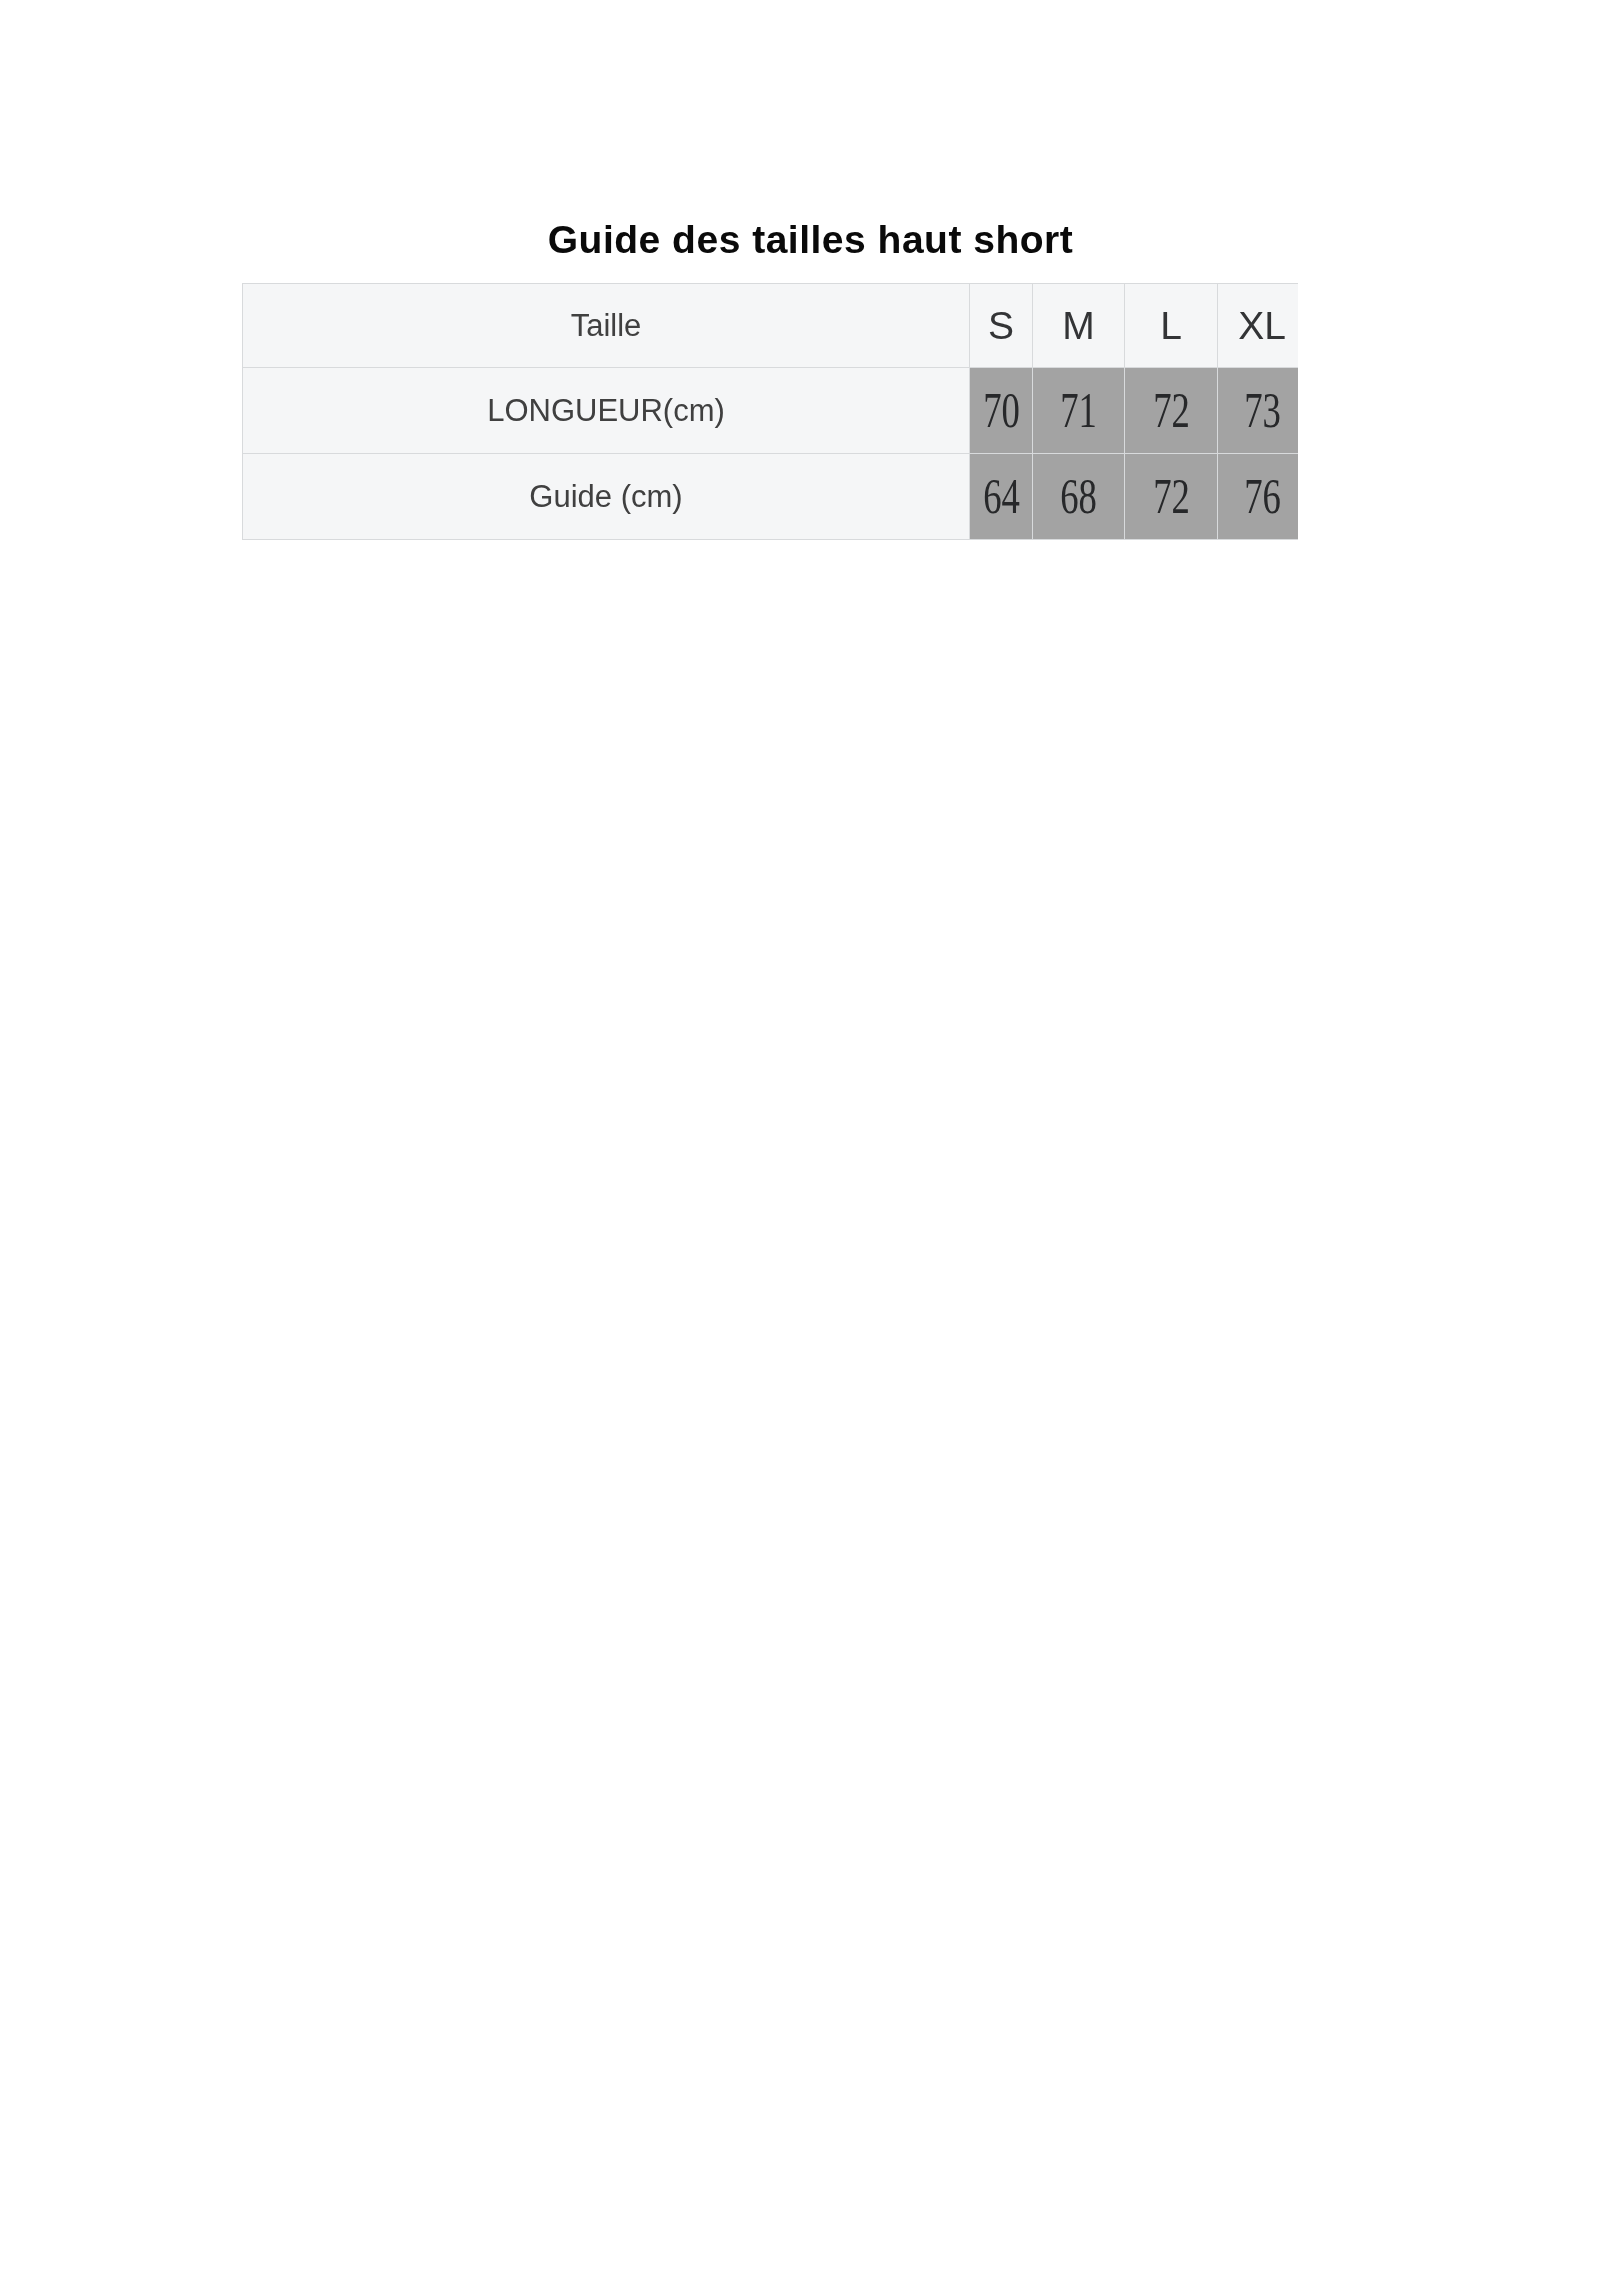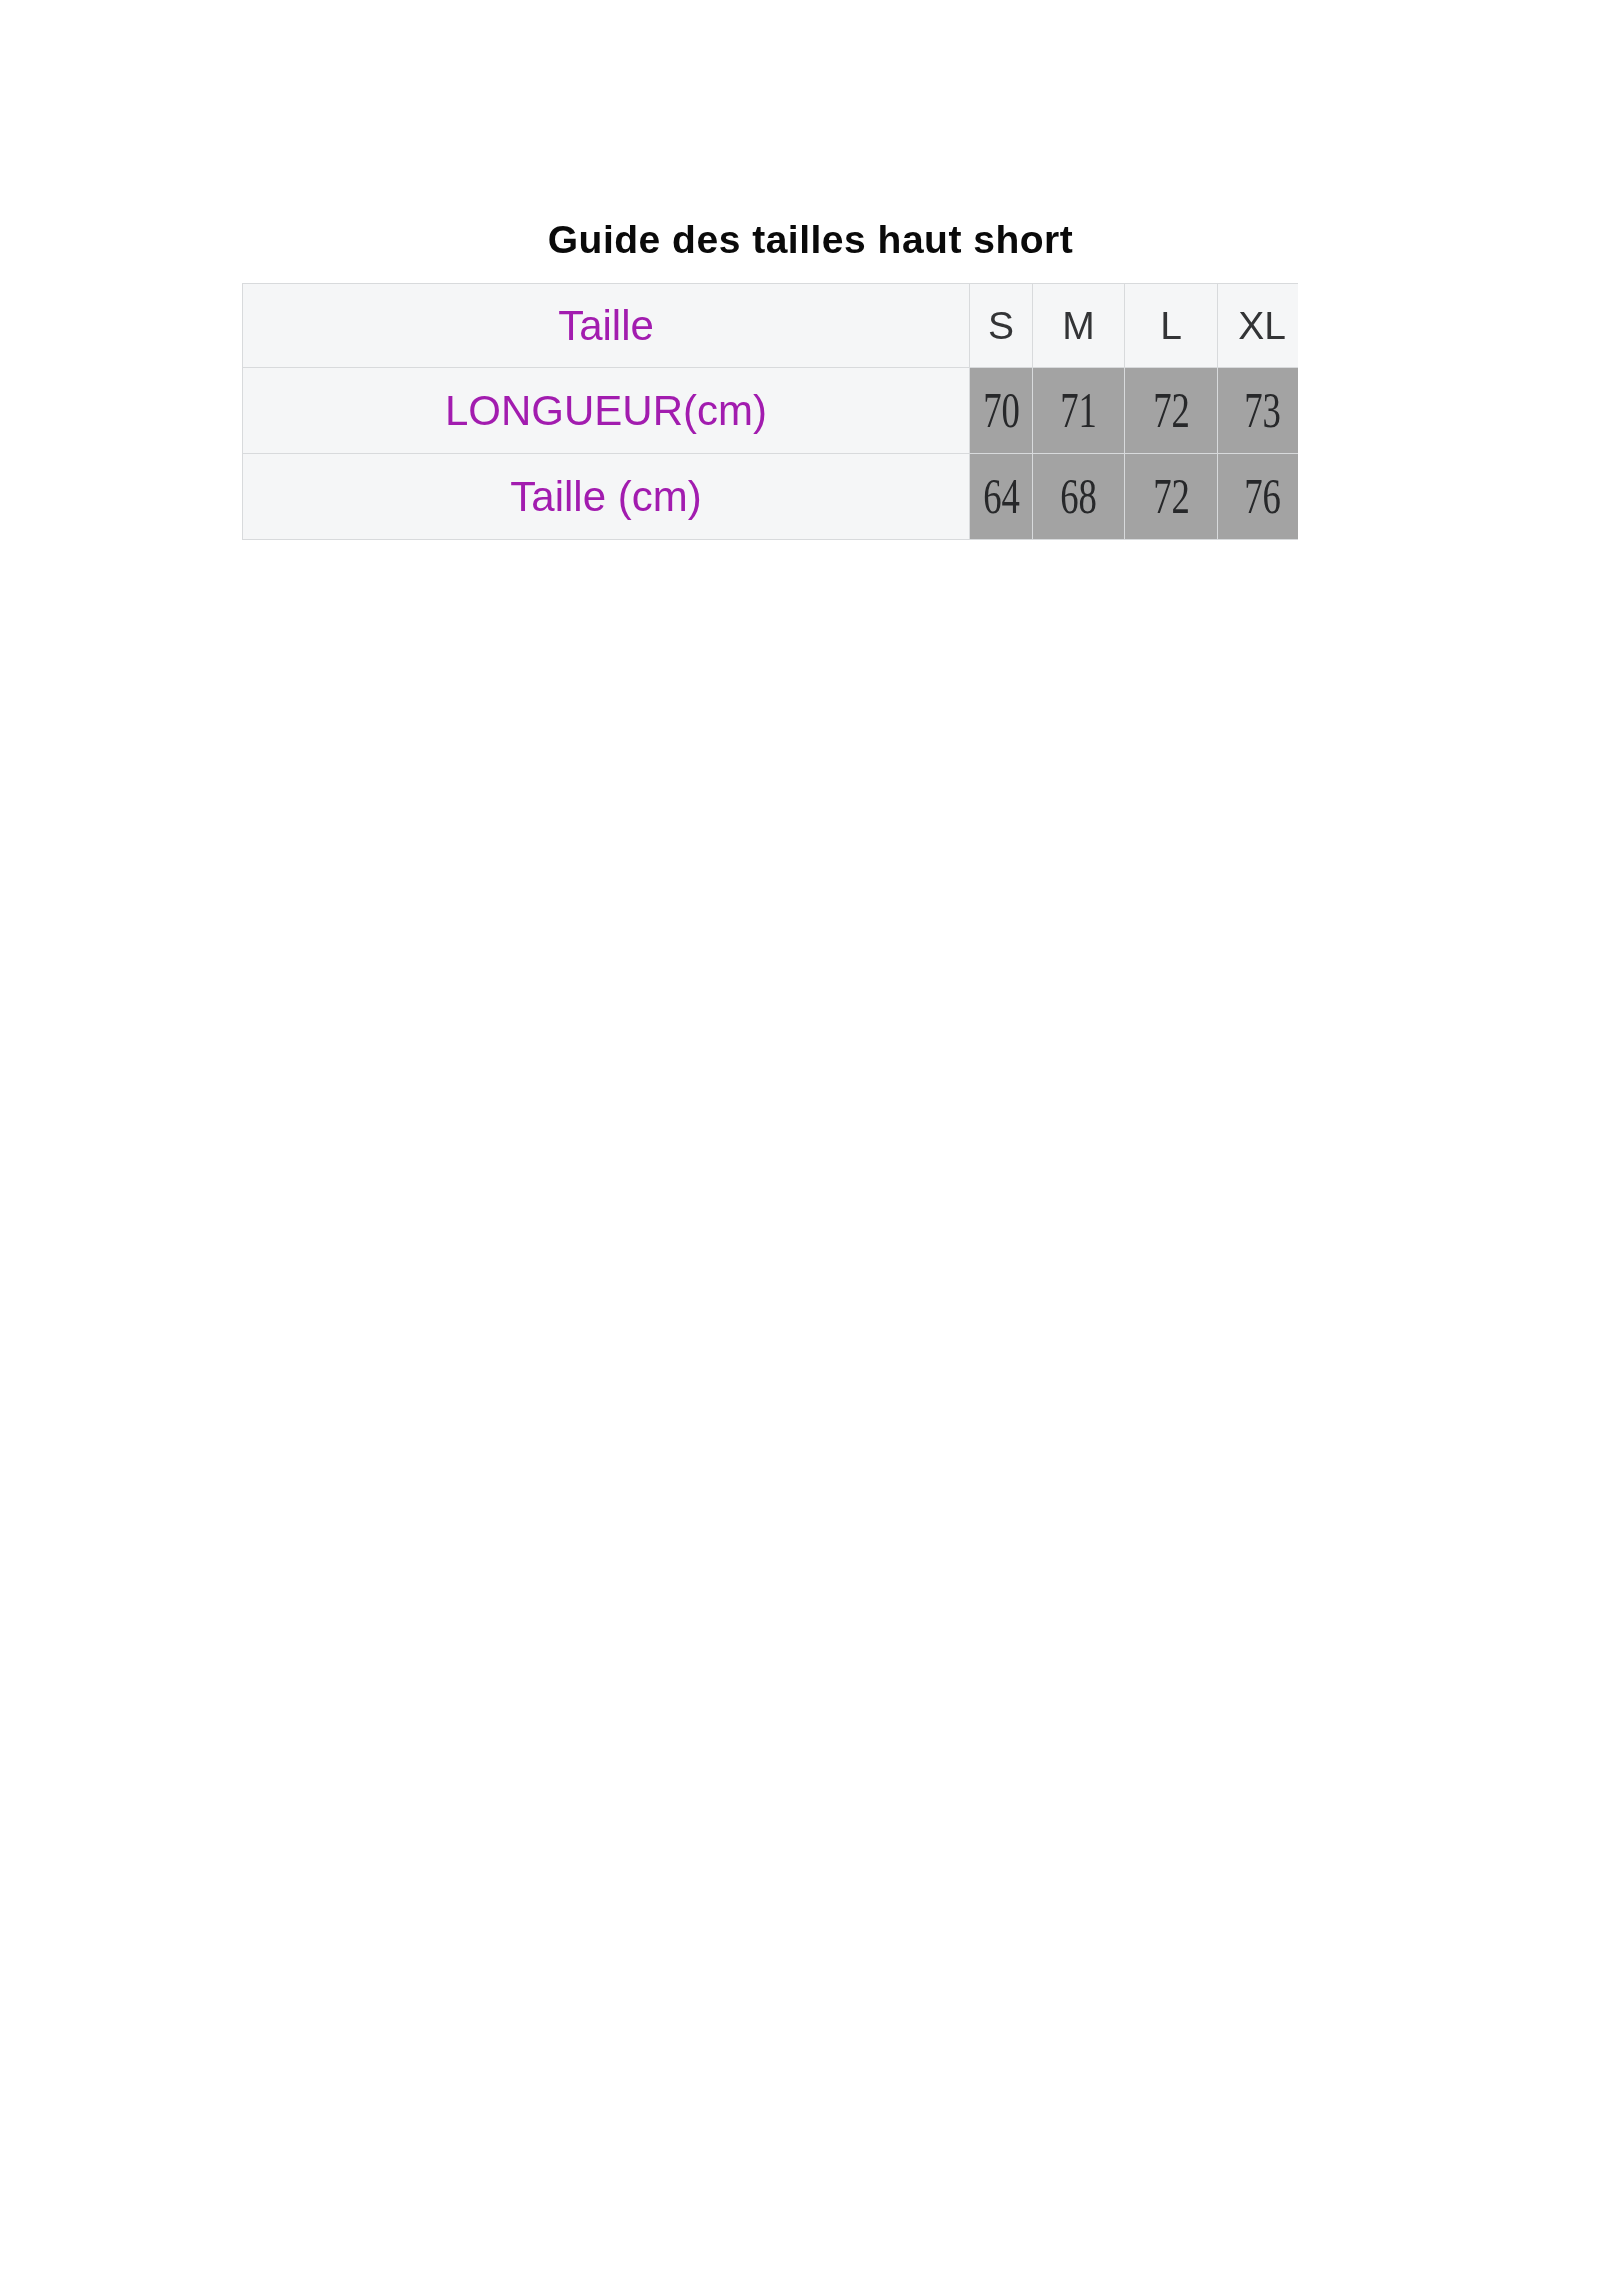--- a/index.html
+++ b/index.html
@@ -42,23 +42,23 @@
     border: 1px solid #d8dadc;
     text-align: center;
     vertical-align: middle;
     padding: 0;
   }
   .size-table thead tr { height: 84px; }
   .size-table tbody tr { height: 86px; padding-left: 44px; }
   .label-cell {
     background: #f5f6f7;
     font-family: "Liberation Sans", sans-serif;
-    font-size: 42px;
+    font-size: 31px;
     font-weight: 400;
-    color: #a21caf;
+    color: #404040;
     padding-bottom: 3.9px;
   }
   .size-cell {
     background: #f5f6f7;
     font-family: "Liberation Sans", sans-serif;
     font-size: 39px;
     font-weight: 400;
     color: #333436;
     padding-bottom: 3.9px;
   }
@@ -109,21 +109,21 @@
           <span class="num">71</span>
         </td>
         <td class="num-cell">
           <span class="num">72</span>
         </td>
         <td class="num-cell">
           <span class="num">73</span>
         </td>
       </tr>
       <tr>
-        <td class="label-cell">Taille (cm)</td>
+        <td class="label-cell">Guide (cm)</td>
         <td class="num-cell">
           <span class="num">64</span>
         </td>
         <td class="num-cell">
           <span class="num">68</span>
         </td>
         <td class="num-cell">
           <span class="num">72</span>
         </td>
         <td class="num-cell">

